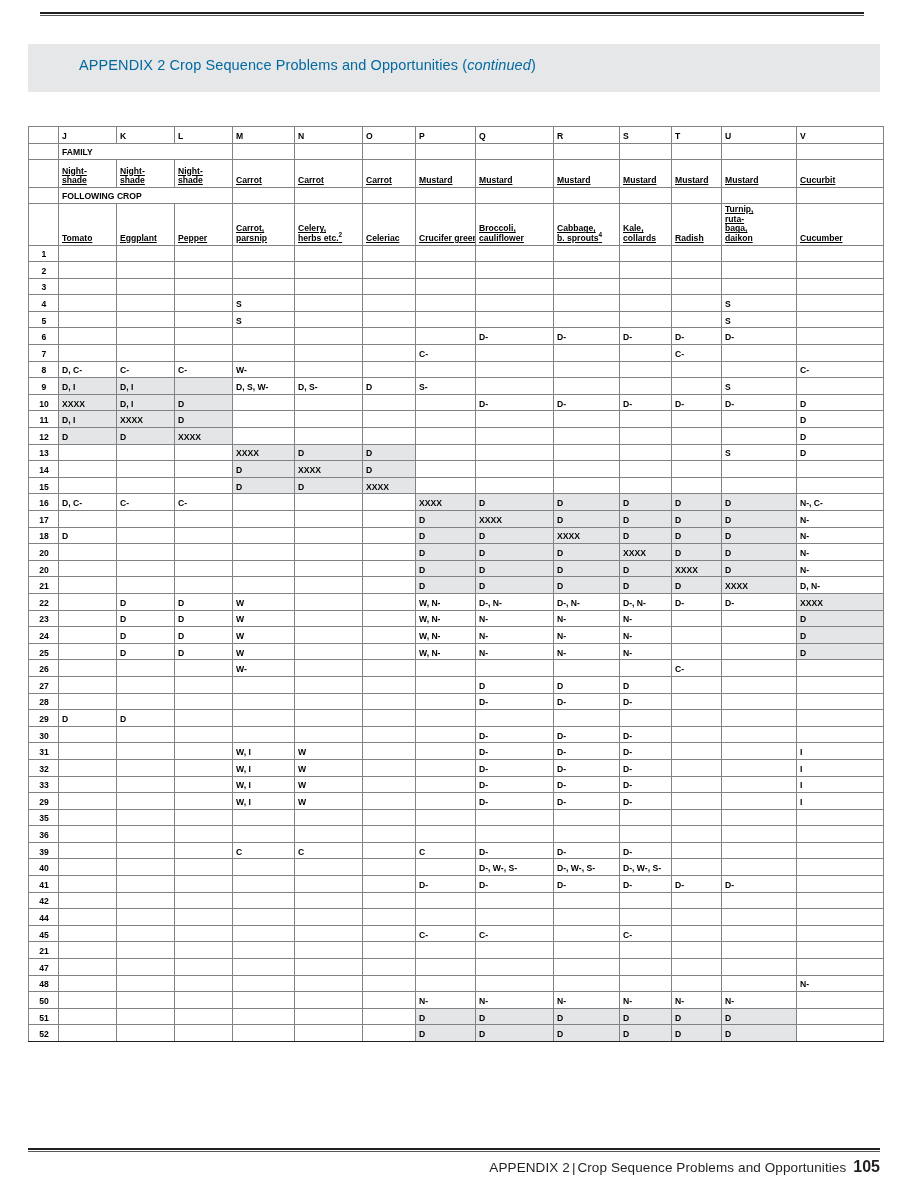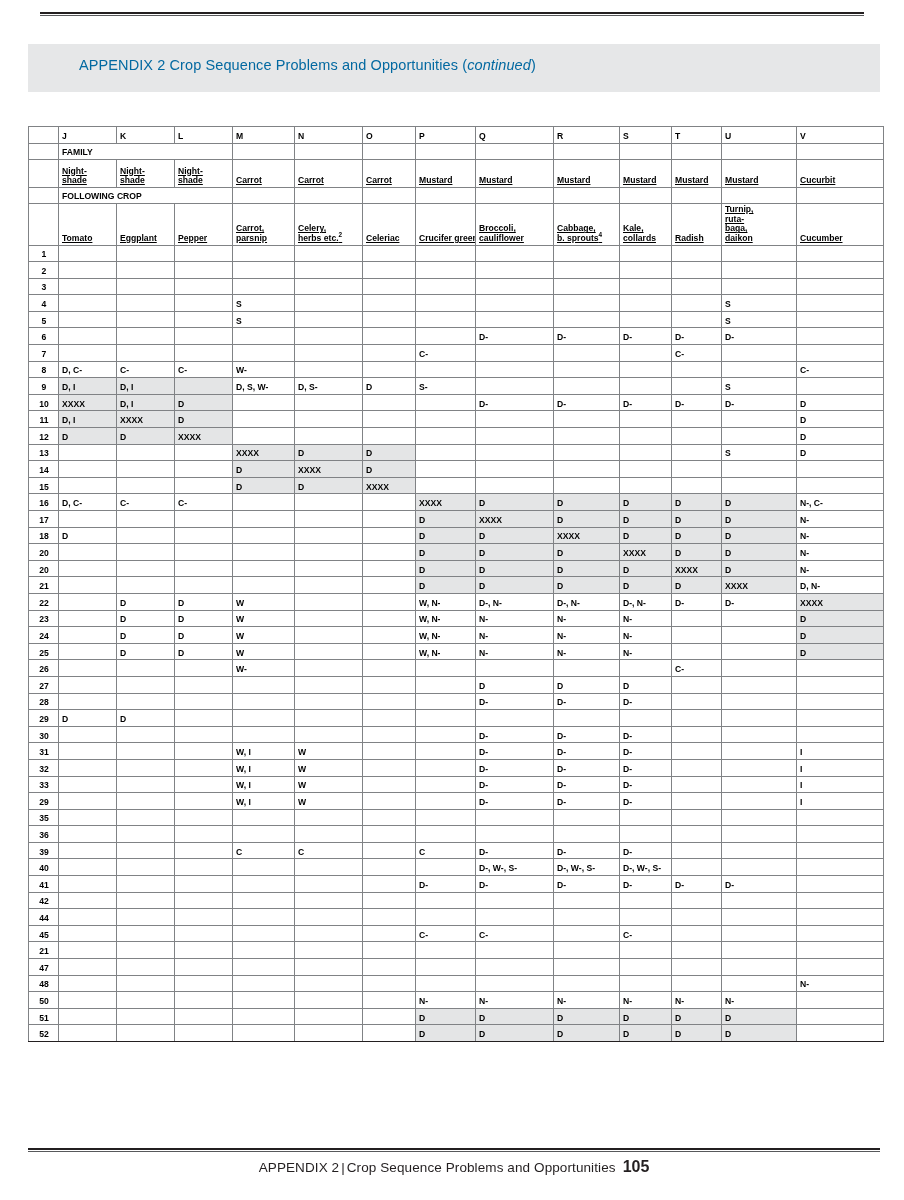--- a/index.html
+++ b/index.html
@@ -112,21 +112,21 @@
     position: absolute;
     left: 28px;
     top: 1148px;
     width: 852px;
   }
   #footer {
     position: absolute;
     left: 28px;
     top: 1158px;
     width: 852px;
-    text-align: center;
+    text-align: right;
     font-size: 13.5px;
     white-space: nowrap;
   }
   #footer .ftext { font-weight: normal; color: #231f20; letter-spacing: .1px; }
   #footer .fsep  { font-weight: normal; color: #231f20; padding: 0 2px; }
   #footer .fpage { font-weight: bold; font-size: 16px; margin-left: 7px; color: #231f20; }
 </style>
 </head>
 <body>
 

